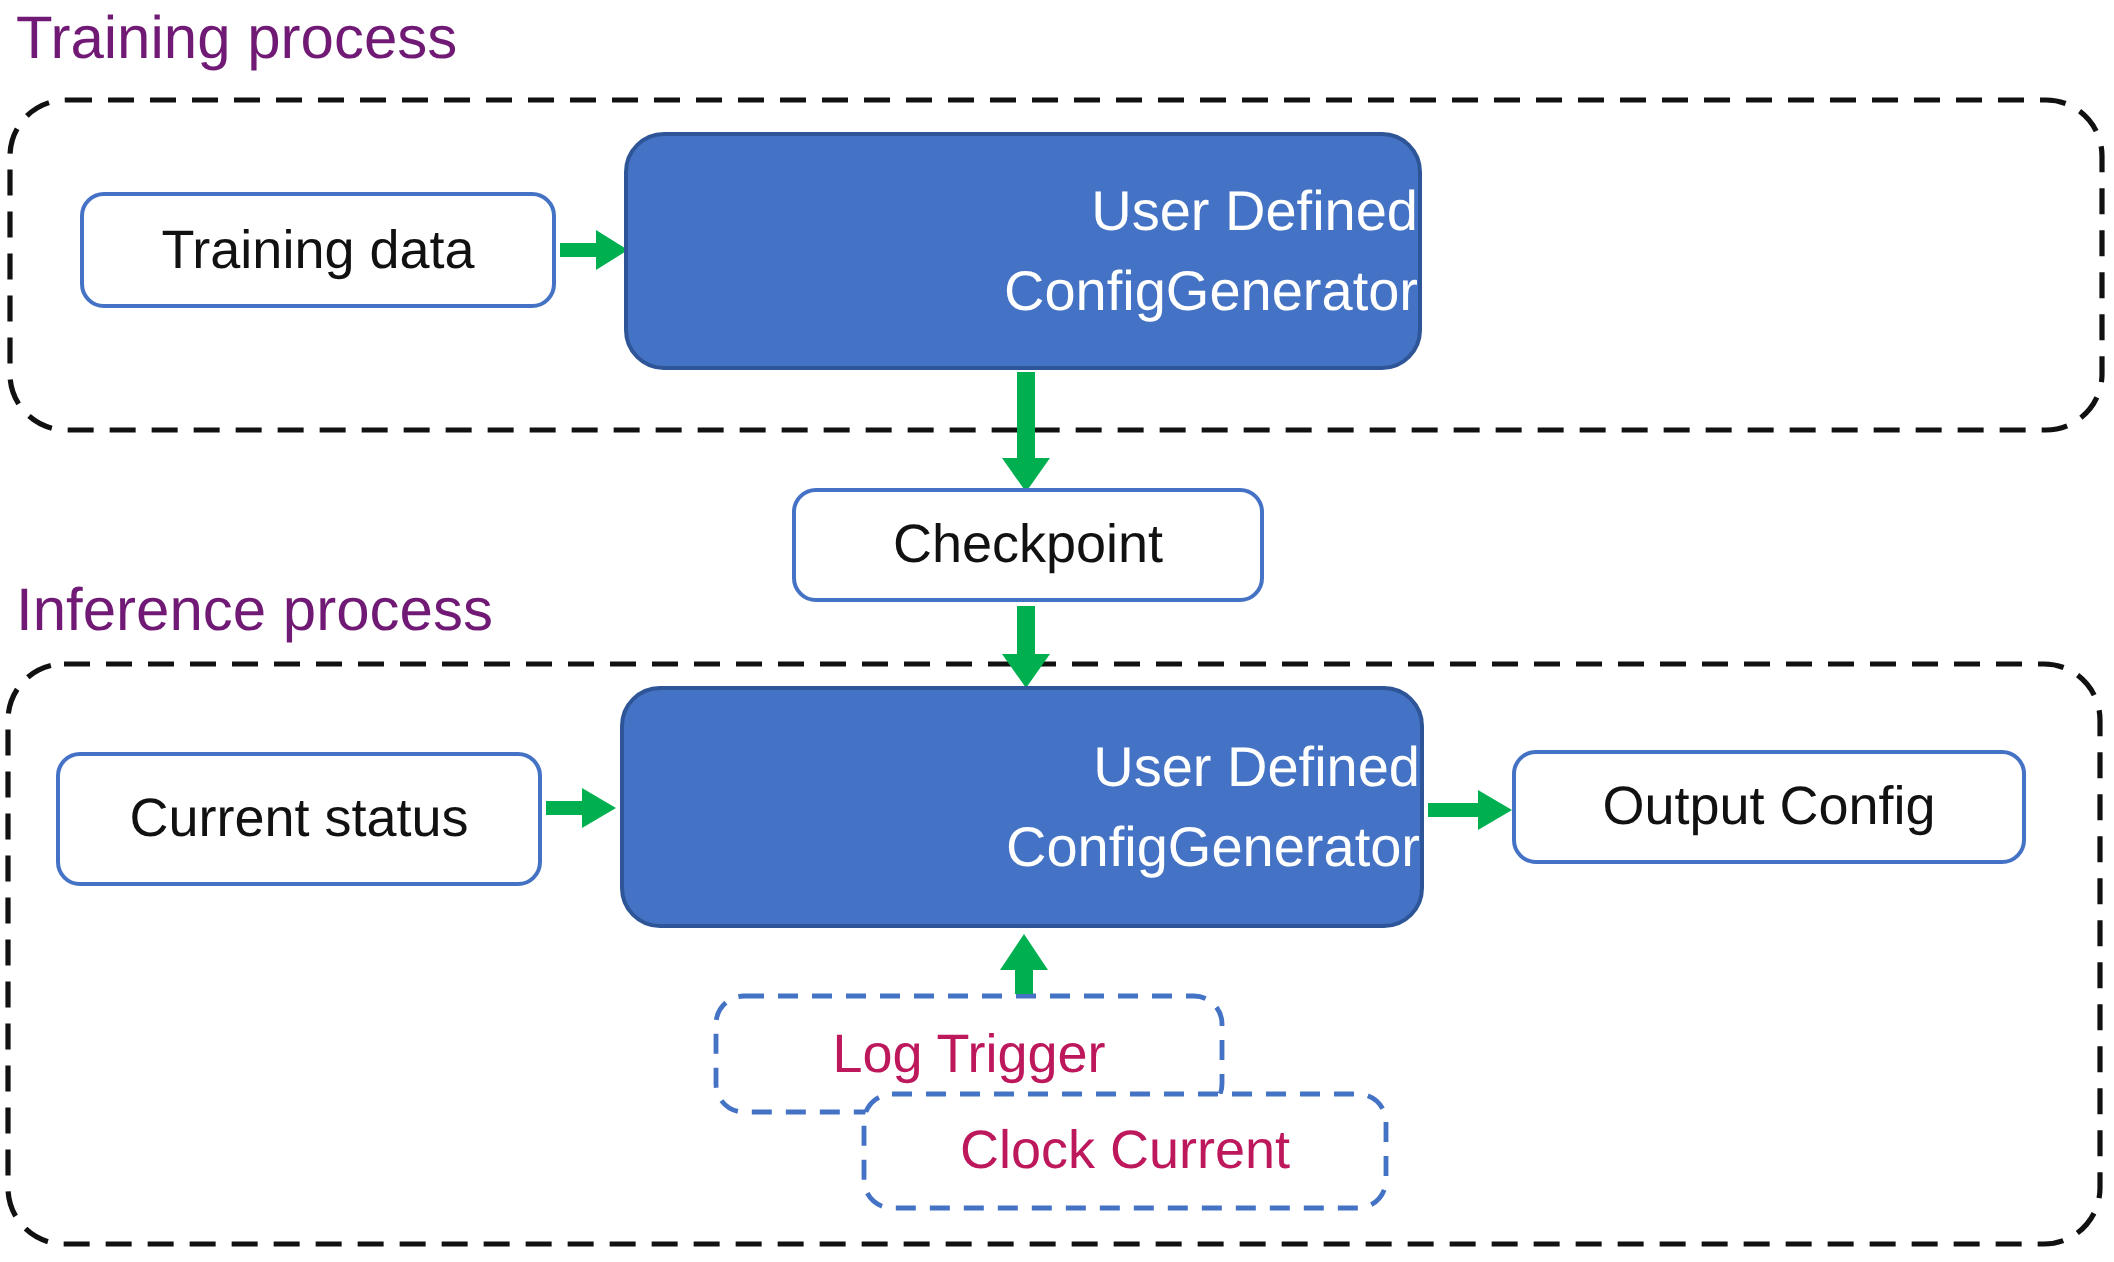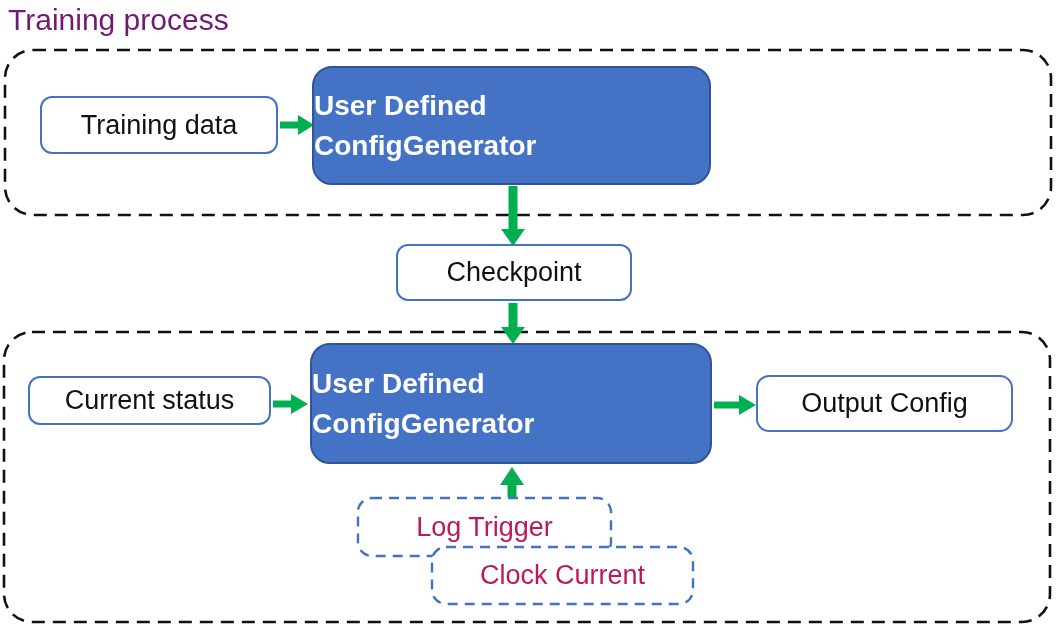--- a/index.html
+++ b/index.html
@@ -42,27 +42,26 @@
     white-space: nowrap;
   }
   .blue-box {
     position: absolute;
     box-sizing: border-box;
     background: #4472C4;
     border: 2px solid #2E5597;
     border-radius: 20px;
     display: flex;
     flex-direction: column;
-    align-items: flex-start;
+    align-items: flex-end;
     justify-content: center;
     color: #ffffff;
     font-size: 28px;
     line-height: 40px;
     text-align: center;
-    font-weight: bold;
   }
   .trigger-label {
     position: absolute;
     display: flex;
     align-items: center;
     justify-content: center;
     font-size: 27px;
     color: #be185d;
     white-space: nowrap;
     background: transparent;
@@ -109,44 +108,45 @@
     </g>
 
     <g>
       <line x1="512" y1="497" x2="512" y2="484" stroke="#00B050" stroke-width="9"></line>
       <polygon points="500,485 524,485 512,467" fill="#00B050"></polygon>
     </g>
   </svg>
 
   <div class="section-label" style="left:8px; top:3px;">Training process</div>
 
+  <div class="section-label" style="left:8px; top:289px;">Inference process</div>
 
   <div class="white-box" style="left:40px; top:96px; width:238px; height:58px;">
     <span>Training data</span>
   </div>
 
   <div class="blue-box" style="left:312px; top:66px; width:399px; height:119px;">
     <span>User Defined</span>
     <span>ConfigGenerator</span>
   </div>
 
   <div class="white-box" style="left:396px; top:244px; width:236px; height:57px;">
     <span>Checkpoint</span>
   </div>
 
-  <div class="white-box" style="left:28px; top:376px; width:243px; height:49px;">
+  <div class="white-box" style="left:28px; top:376px; width:243px; height:67px;">
     <span>Current status</span>
   </div>
 
   <div class="blue-box" style="left:310px; top:343px; width:402px; height:121px;">
     <span>User Defined</span>
     <span>ConfigGenerator</span>
   </div>
 
-  <div class="white-box" style="left:756px; top:375px; width:257px; height:57px;border-radius:13px;">
+  <div class="white-box" style="left:756px; top:375px; width:257px; height:57px;">
     <span>Output Config</span>
   </div>
 
   <div class="trigger-label" style="left:358px; top:498px; width:253px; height:58px;">
     <span>Log Trigger</span>
   </div>
 
   <div class="trigger-label" style="left:432px; top:547px; width:261px; height:57px;">
     <span>Clock Current</span>
   </div>

